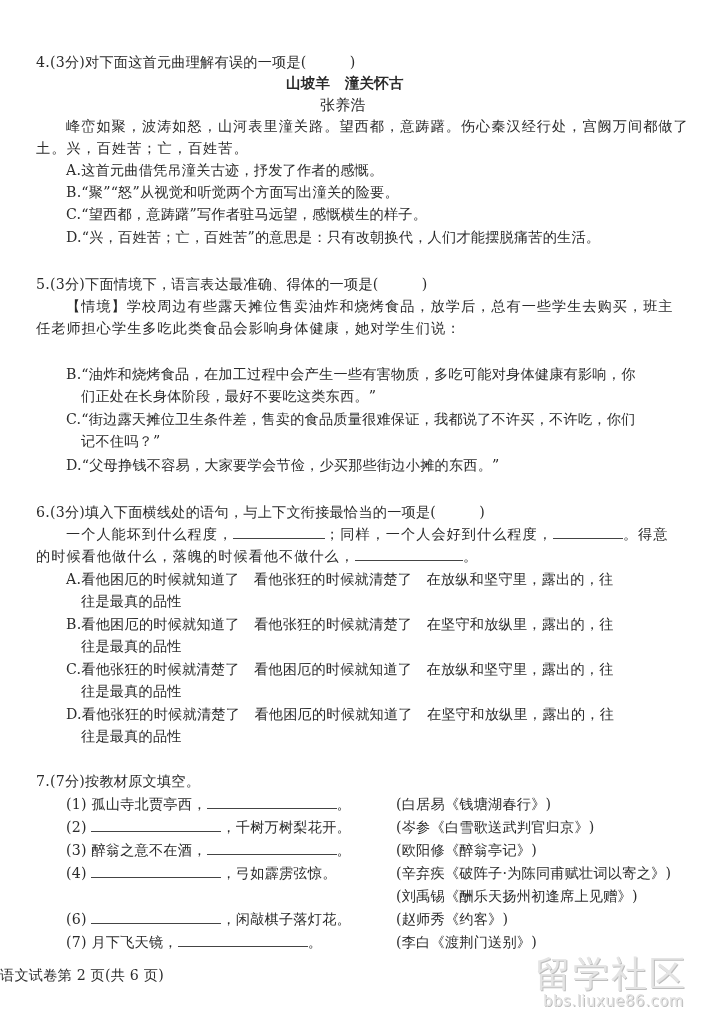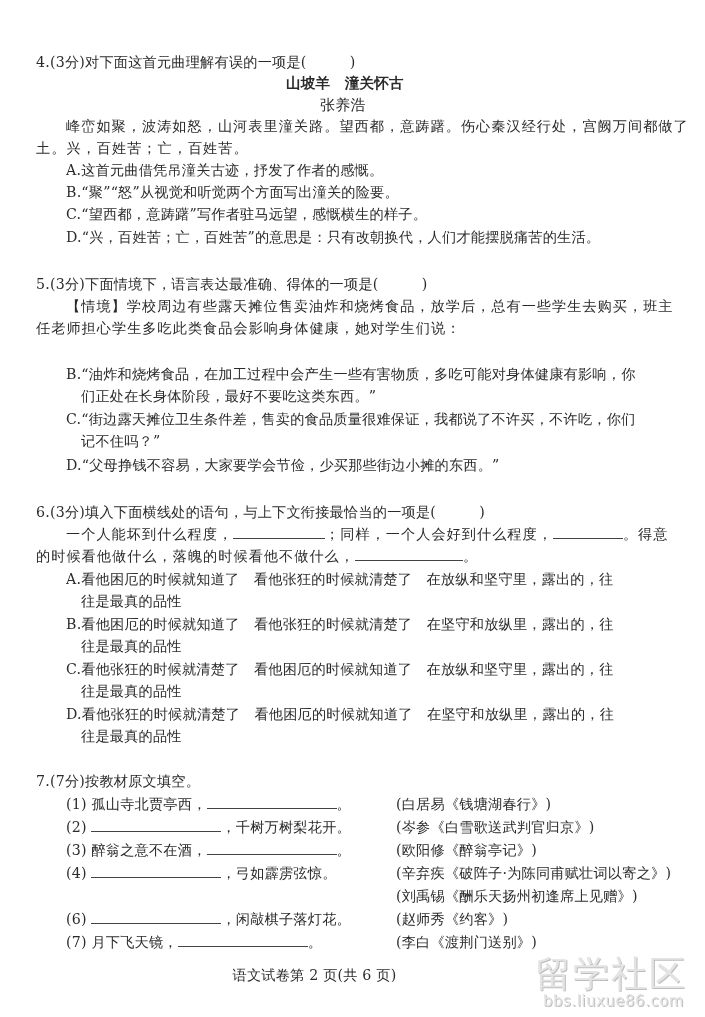--- a/index.html
+++ b/index.html
@@ -9,21 +9,21 @@
     .line { position: absolute; white-space: nowrap; font-size: 14.2px; line-height: 20px; letter-spacing: 0.2px; }
     .q { left: 36px; }
     .opt { left: 66px; }
     .opt-cont { left: 81px; }
     .indent { left: 66px; }
     .flush { left: 36px; text-align: right; }
     .title { font-family: "DejaVu Sans", "Liberation Sans", sans-serif; font-weight: bold; font-size: 14.5px; }
     .kai { letter-spacing: 1px; }
     .blank { display: inline-block; border-bottom: 1px solid #444; height: 14px; vertical-align: baseline; }
     .src { position: absolute; left: 367px; margin-left: 29px; }
-    .footer { left: 0; width: 629px; text-align: center; }
+    .footer { left: 0; width: 629px; text-align: left; }
     .watermark { position: absolute; left: 535px; top: 950px; width: 160px; height: 62px; }
     .wm-big { position: absolute; left: 0; top: 0; font-family: "DejaVu Sans", sans-serif; font-weight: normal;
               font-size: 36px; letter-spacing: 2px; color: #e4e4e4; text-shadow: 1px 1px 0 #bdbdbd; }
     .wm-small { position: absolute; left: 8px; top: 42px; font-family: "DejaVu Sans", sans-serif;
                 font-size: 15px; color: #e4e4e4; text-shadow: 1px 1px 0 #bdbdbd; letter-spacing: 0.5px; }
   </style>
 </head>
 <body>
 
 <div class="page">

